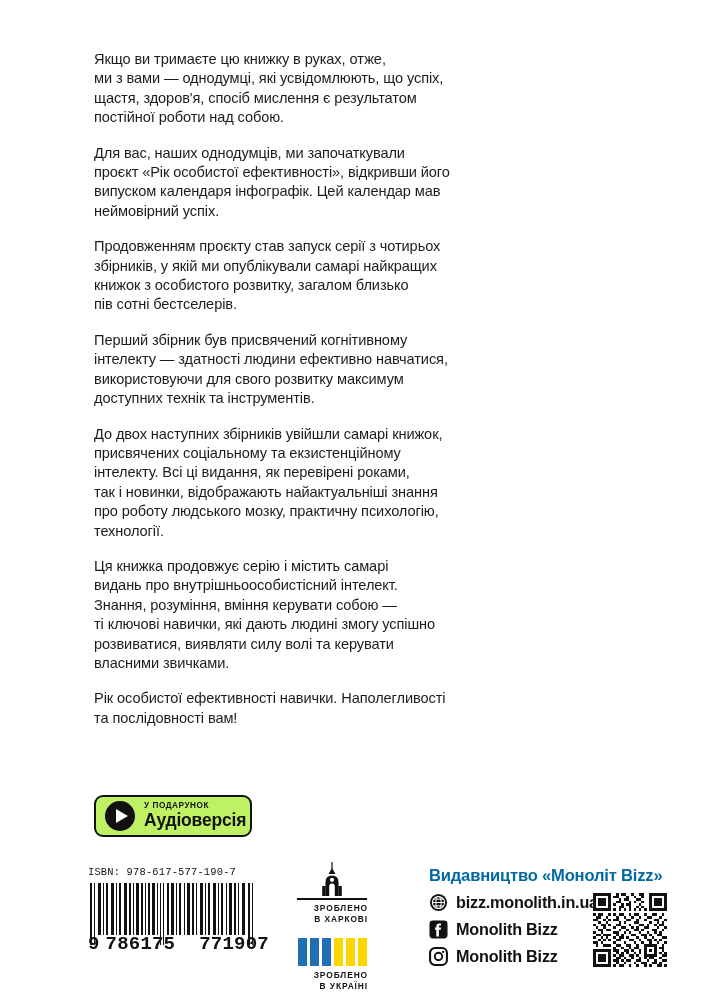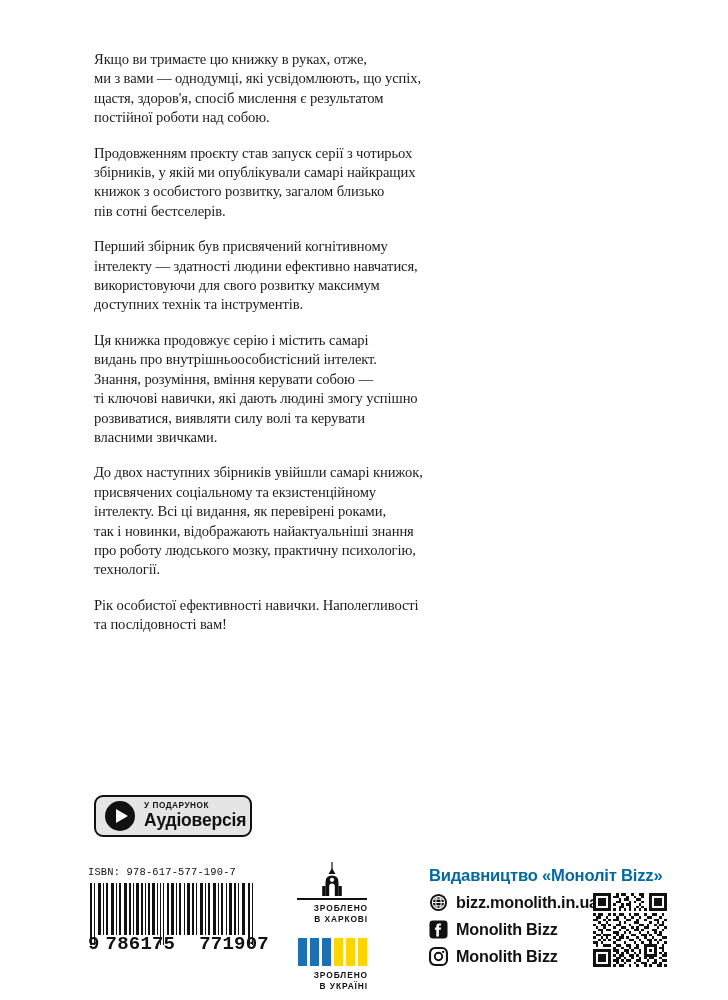--- a/index.html
+++ b/index.html
@@ -15,42 +15,41 @@
     color: #1a1a1a;
     overflow: hidden;
   }
 
   
   .blurb {
     position: absolute;
     left: 94px;
     top: 50px;
     width: 392px;
-    font-family: Liberation Serif, serif;
   }
   .blurb p {
     margin: 0 0 16px 0;
     font-size: 14.6px;
     line-height: 19.4px;
     letter-spacing: -0.1px;
     color: #1c1c1c;
     white-space: pre-line;
   }
   .blurb p:last-child { margin-bottom: 0; }
 
   
   .audio-badge {
     position: absolute;
     left: 94px;
     top: 795px;
     width: 158px;
     height: 42px;
     border: 2.2px solid #111111;
     border-radius: 9px;
-    background: #e5e5e5;
+    background: #bef264;
     display: flex;
     align-items: center;
     padding: 0 9px;
     box-sizing: border-box;
   }
   .play-icon {
     width: 30px;
     height: 30px;
     border-radius: 50%;
     background: #111111;
@@ -157,40 +156,44 @@
   .qr { position: absolute; left: 592px; top: 27px; width: 76px; height: 74px; }
 </style>
 </head>
 <body>
 
 <div class="blurb">
   <p>Якщо ви тримаєте цю книжку в руках, отже,
 ми з вами — однодумці, які усвідомлюють, що успіх,
 щастя, здоров'я, спосіб мислення є результатом
 постійної роботи над собою.</p>
+  <p>Для вас, наших однодумців, ми започаткували
+проєкт «Рік особистої ефективності», відкривши його
+випуском календаря інфографік. Цей календар мав
+неймовірний успіх.</p>
   <p>Продовженням проєкту став запуск серії з чотирьох
 збірників, у якій ми опублікували самарі найкращих
 книжок з особистого розвитку, загалом близько
 пів сотні бестселерів.</p>
   <p>Перший збірник був присвячений когнітивному
 інтелекту — здатності людини ефективно навчатися,
 використовуючи для свого розвитку максимум
 доступних технік та інструментів.</p>
+  <p>До двох наступних збірників увійшли самарі книжок,
+присвячених соціальному та екзистенційному
+інтелекту. Всі ці видання, як перевірені роками,
+так і новинки, відображають найактуальніші знання
+про роботу людського мозку, практичну психологію,
+технології.</p>
   <p>Ця книжка продовжує серію і містить самарі
 видань про внутрішньоособистісний інтелект.
 Знання, розуміння, вміння керувати собою —
 ті ключові навички, які дають людині змогу успішно
 розвиватися, виявляти силу волі та керувати
 власними звичками.</p>
-  <p>До двох наступних збірників увійшли самарі книжок,
-присвячених соціальному та екзистенційному
-інтелекту. Всі ці видання, як перевірені роками,
-так і новинки, відображають найактуальніші знання
-про роботу людського мозку, практичну психологію,
-технології.</p>
   <p>Рік особистої ефективності навички. Наполегливості
 та послідовності вам!</p>
 </div>
 
 <div class="audio-badge">
   <span class="play-icon"></span>
   <span class="audio-text">
     <span class="audio-kicker">У ПОДАРУНОК</span>
     <span class="audio-main">Аудіоверсія</span>
   </span>

